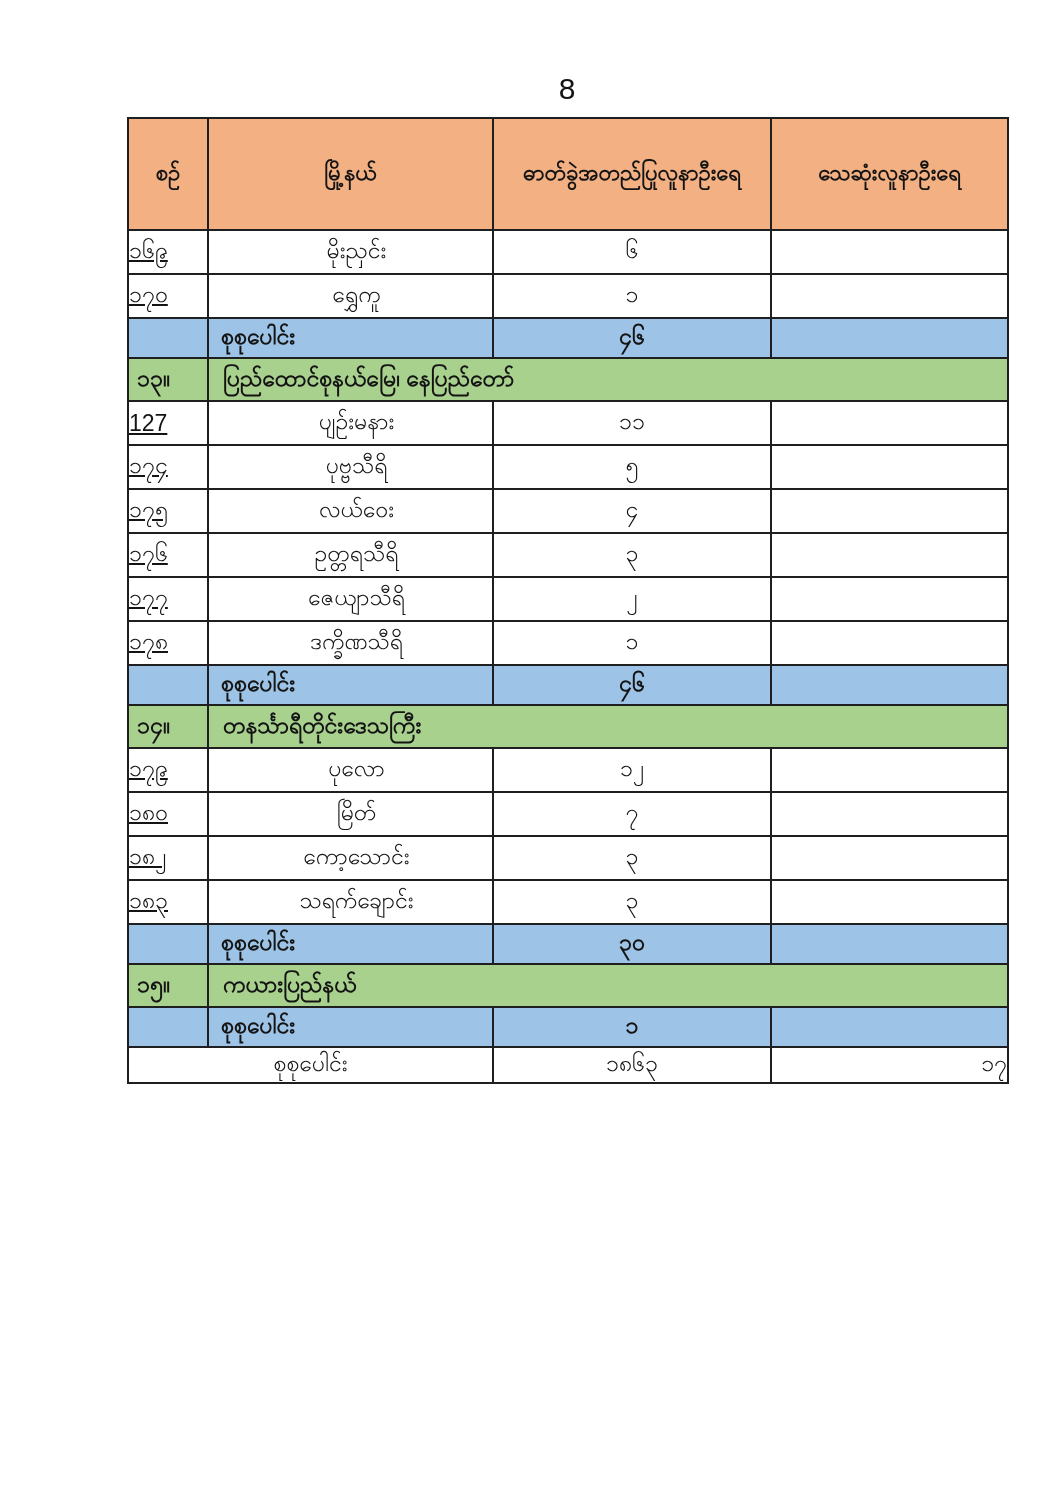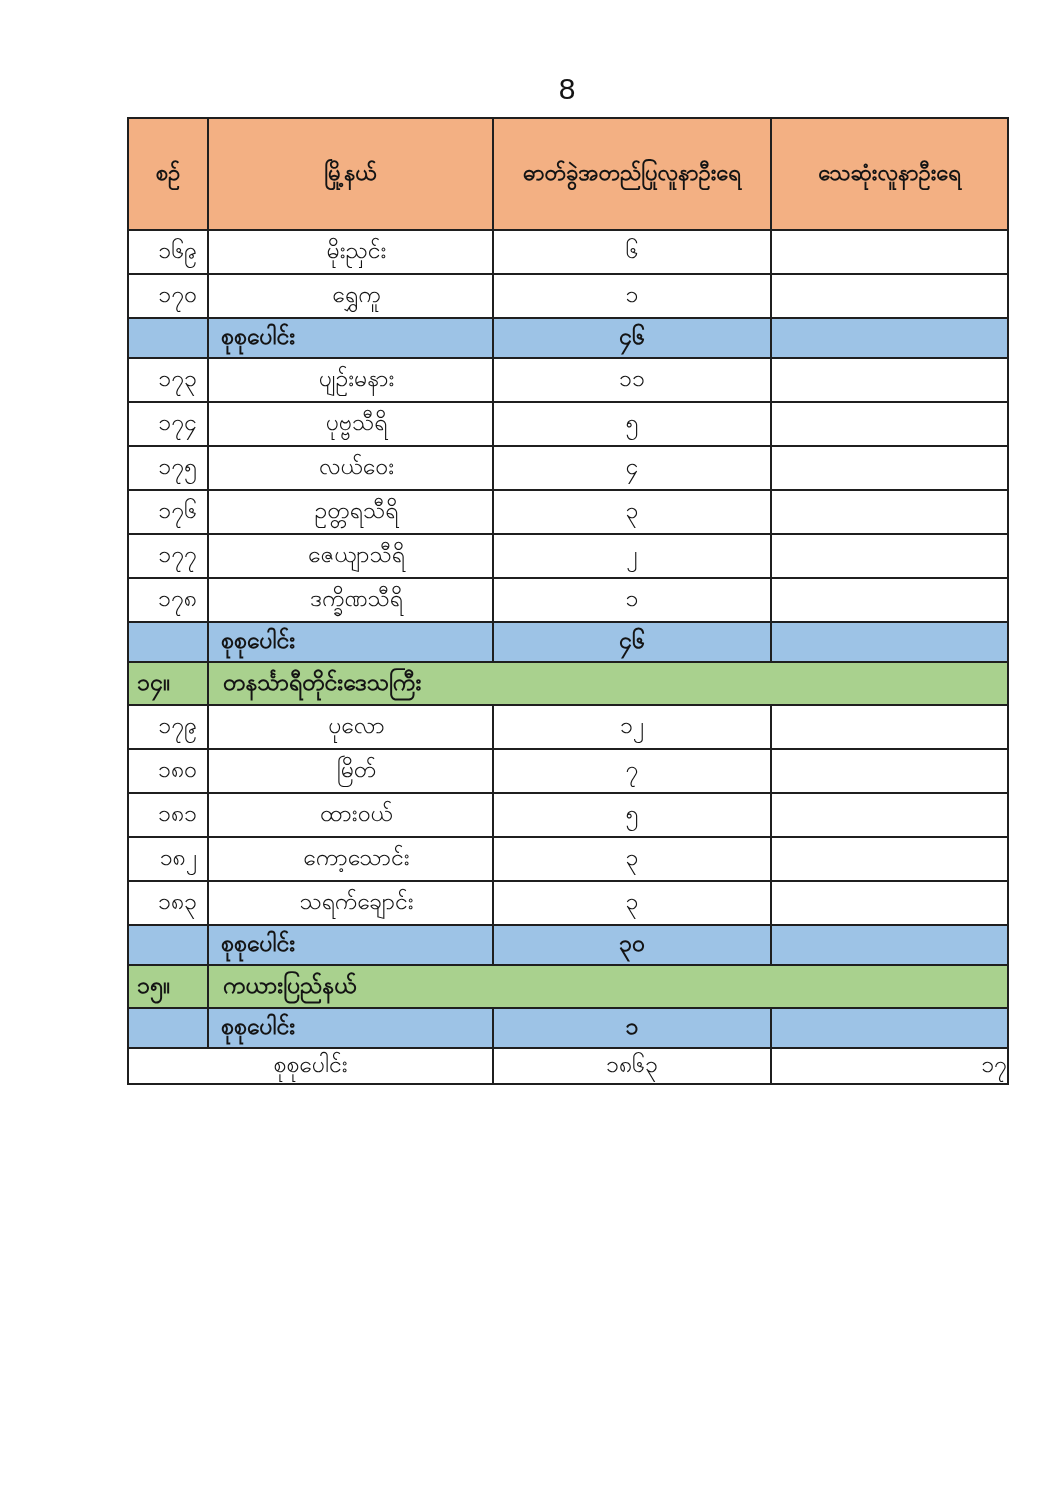--- a/index.html
+++ b/index.html
@@ -50,21 +50,21 @@
     background: var(--header-bg);
     font-weight: bold;
     text-align: center;
     font-size: 22px;
     padding: 0 4px;
   }
   .row-data td      { height: 44px; background: #ffffff; }
   .row-subtotal td  { height: 40px; background: var(--subtotal-bg); font-weight: bold; }
   .row-section td   { height: 43px; background: var(--section-bg); font-weight: bold;
                       border-top-width: 3px; border-bottom-width: 3px; }
-  .cell-no            { text-align: right;  padding-right: 10px; }
+  .cell-no            {  padding-right: 10px; text-decoration: underline; }
   .cell-township      { text-align: center;   padding-left: 12px; }
   .cell-label         { text-align: left;   padding-left: 12px; }
   .cell-confirmed     { text-align: center; }
   .cell-deaths        { text-align: right; }
   .cell-section-no    { text-align: left;   padding-left: 8px; }
   .cell-section-title { text-align: left;   padding-left: 14px; }
   .cell-grand-label   { text-align: center; }
 </style>
 </head>
 <body>
@@ -99,22 +99,26 @@
           <td class="cell-township">ရွှေကူ</td>
           <td class="cell-confirmed">၁</td>
           <td class="cell-deaths"></td>
         </tr>
         <tr class="row-subtotal">
           <td class="cell-no"></td>
           <td class="cell-label">စုစုပေါင်း</td>
           <td class="cell-confirmed">၄၆</td>
           <td class="cell-deaths"></td>
         </tr>
-        <tr class="row-data">
-          <td class="cell-no">၁၇၃</td>
+        <tr class="row-section">
+          <td class="cell-section-no">၁၃။</td>
+          <td class="cell-section-title" colspan="3">ပြည်ထောင်စုနယ်မြေ၊ နေပြည်တော်</td>
+        </tr>
+        <tr class="row-data">
+          <td class="cell-no">127</td>
           <td class="cell-township">ပျဉ်းမနား</td>
           <td class="cell-confirmed">၁၁</td>
           <td class="cell-deaths"></td>
         </tr>
         <tr class="row-data">
           <td class="cell-no">၁၇၄</td>
           <td class="cell-township">ပုဗ္ဗသီရိ</td>
           <td class="cell-confirmed">၅</td>
           <td class="cell-deaths"></td>
         </tr>
@@ -155,26 +159,20 @@
         <tr class="row-data">
           <td class="cell-no">၁၇၉</td>
           <td class="cell-township">ပုလော</td>
           <td class="cell-confirmed">၁၂</td>
           <td class="cell-deaths"></td>
         </tr>
         <tr class="row-data">
           <td class="cell-no">၁၈၀</td>
           <td class="cell-township">မြိတ်</td>
           <td class="cell-confirmed">၇</td>
-          <td class="cell-deaths"></td>
-        </tr>
-        <tr class="row-data">
-          <td class="cell-no">၁၈၁</td>
-          <td class="cell-township">ထားဝယ်</td>
-          <td class="cell-confirmed">၅</td>
           <td class="cell-deaths"></td>
         </tr>
         <tr class="row-data">
           <td class="cell-no">၁၈၂</td>
           <td class="cell-township">ကော့သောင်း</td>
           <td class="cell-confirmed">၃</td>
           <td class="cell-deaths"></td>
         </tr>
         <tr class="row-data">
           <td class="cell-no">၁၈၃</td>

